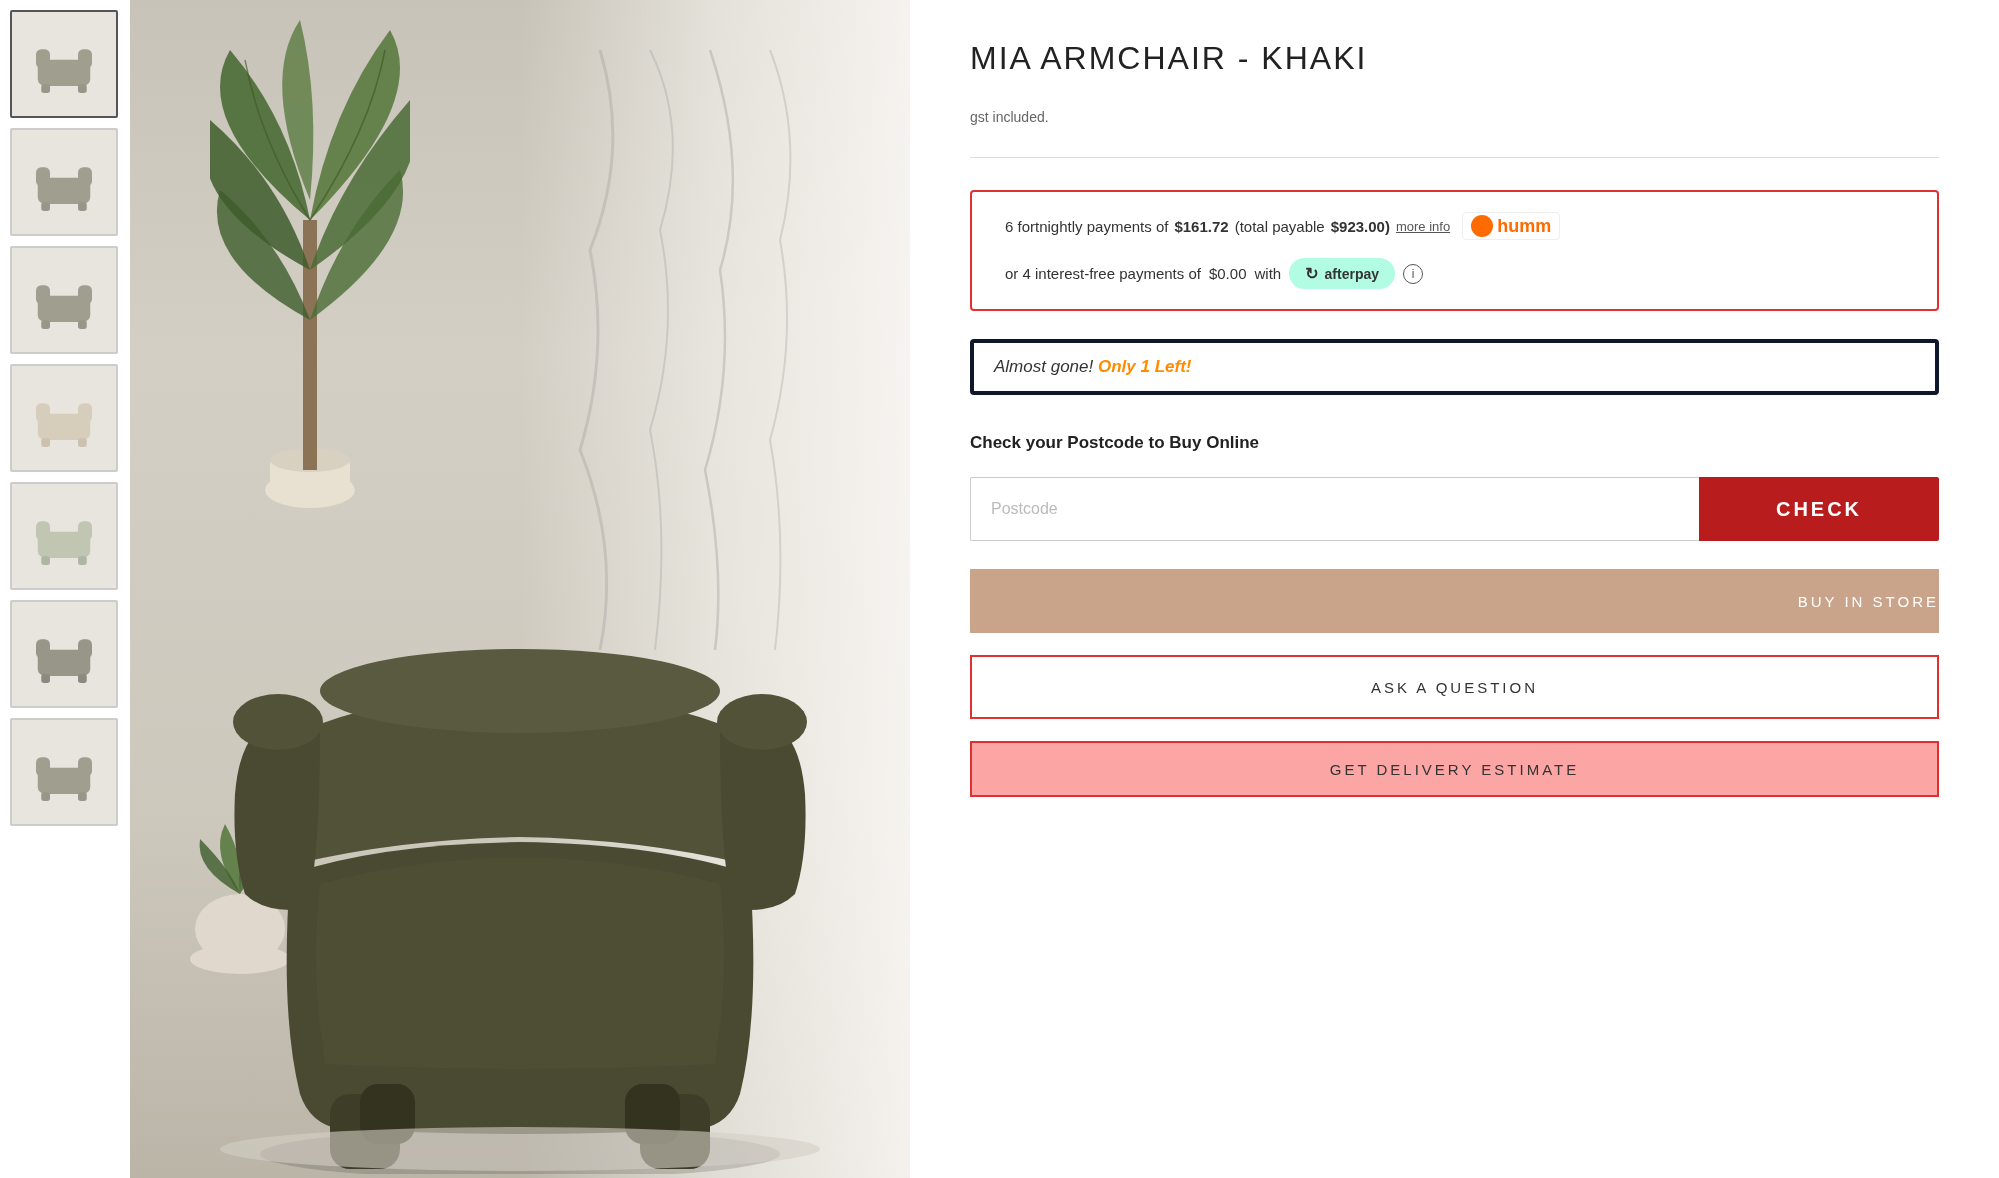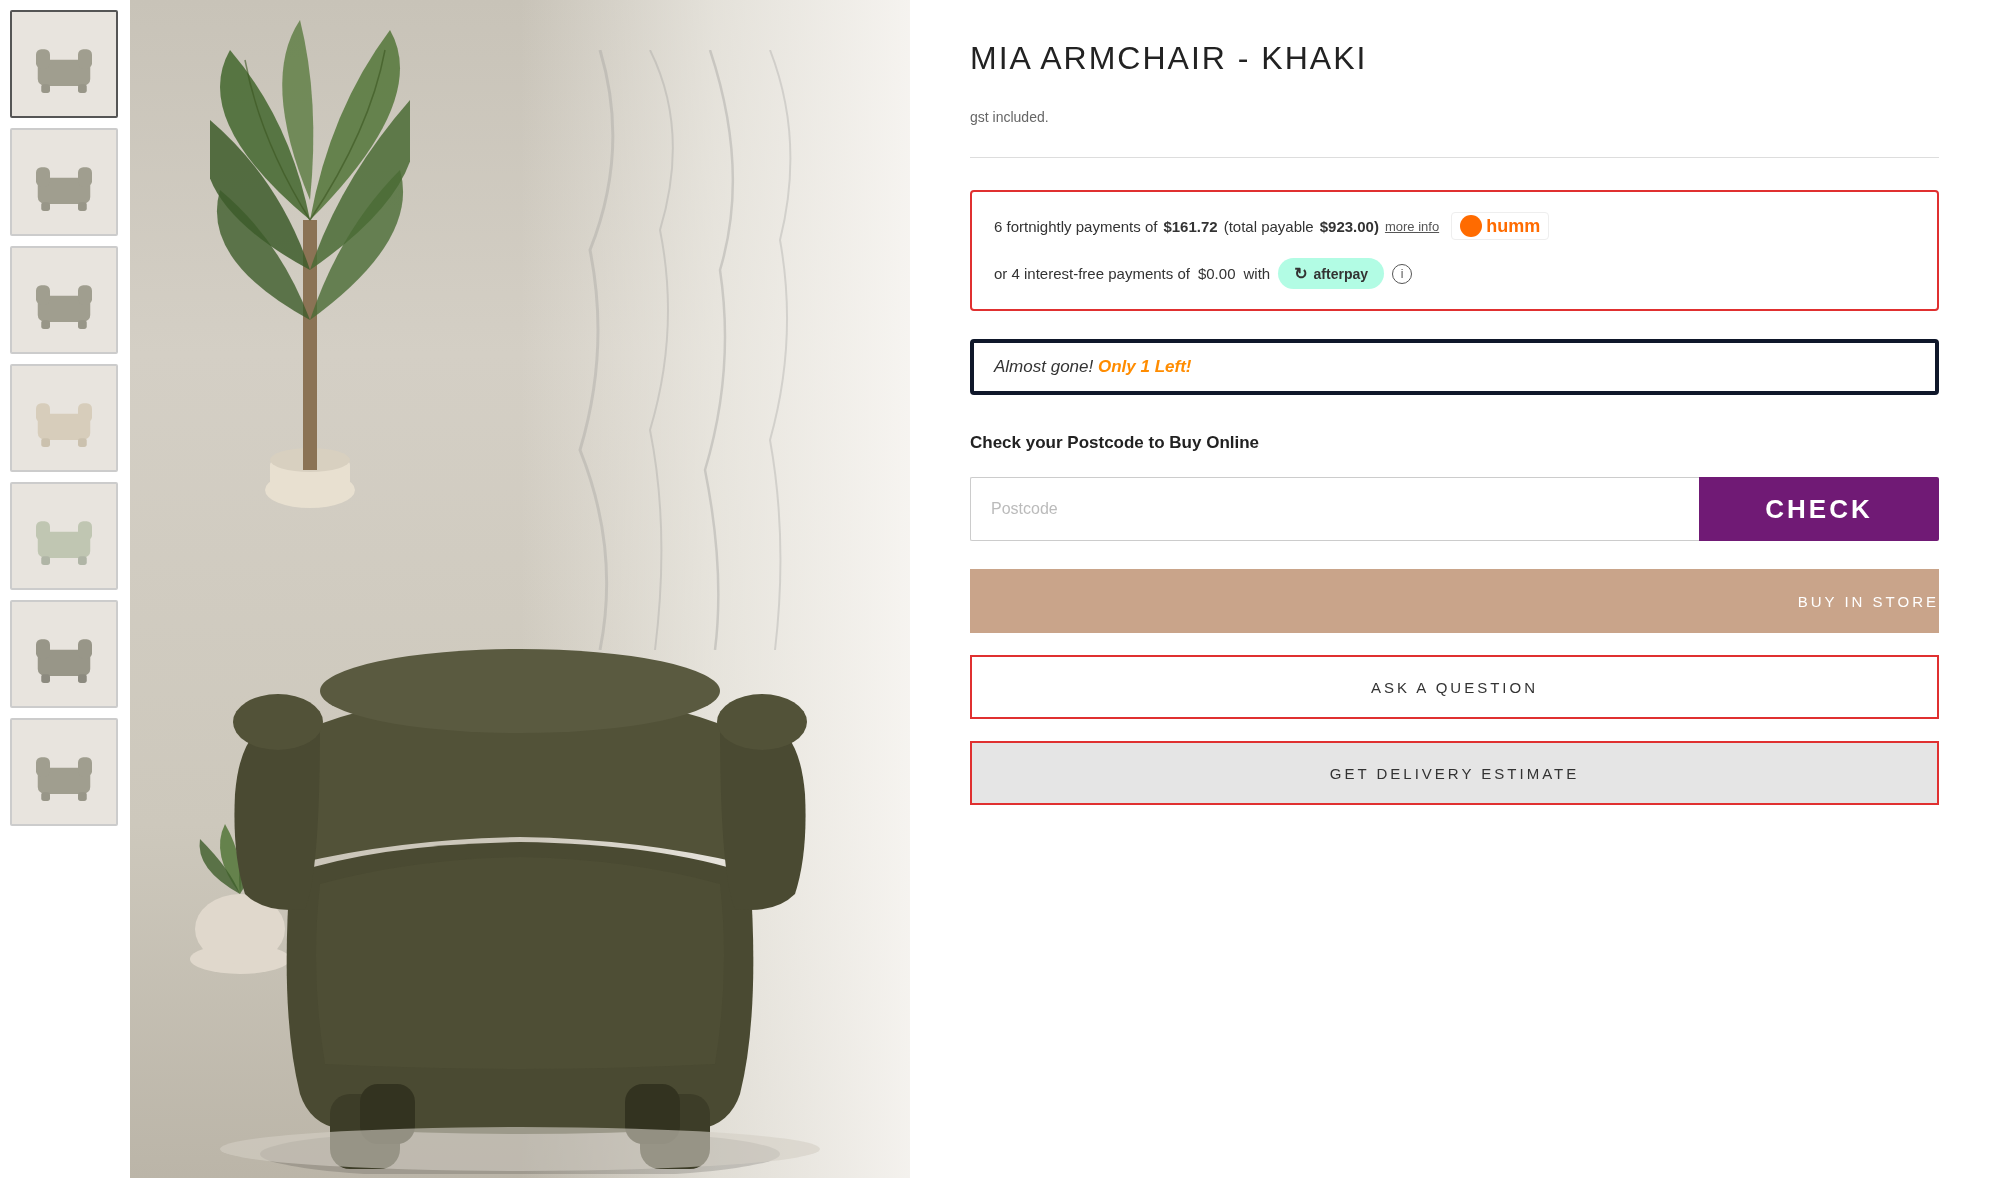--- a/index.html
+++ b/index.html
@@ -95,21 +95,21 @@
       width: 100%;
       height: 1px;
       background: #ddd;
       margin-bottom: 24px;
     }
 
     
     .payment-box {
       border: 2px solid #e03030;
       border-radius: 4px;
-      padding: 20px 22px;
+      padding: 20px 33px;
       margin-bottom: 20px;
     }
 
     .humm-row {
       font-size: 15px;
       color: #333;
       margin-bottom: 18px;
       display: flex;
       align-items: center;
       flex-wrap: wrap;
@@ -218,24 +218,24 @@
       color: #999;
       outline: none;
       border-radius: 2px 0 0 2px;
     }
     .postcode-input::placeholder {
       color: #bbb;
     }
     .check-button {
       width: 240px;
       height: 64px;
-      background: #701a75;
+      background: #b91c1c;
       color: #fff;
       border: none;
-      font-size: 26px;
+      font-size: 20px;
       font-weight: 600;
       letter-spacing: 3px;
       cursor: pointer;
       border-radius: 0 2px 2px 0;
     }
 
     
     .buy-in-store-btn {
       width: 100%;
       height: 64px;
@@ -260,22 +260,22 @@
       font-size: 15px;
       letter-spacing: 3px;
       font-weight: 500;
       cursor: pointer;
       margin-bottom: 14px;
       text-transform: uppercase;
     }
 
     .delivery-btn {
       width: 100%;
-      height: 64px;
-      background: #e5e5e5;
+      height: 56px;
+      background: #fca5a5;
       color: #333;
       border: 2px solid #e03030;
       font-size: 15px;
       letter-spacing: 3px;
       font-weight: 500;
       cursor: pointer;
       text-transform: uppercase;
     }
 
     

